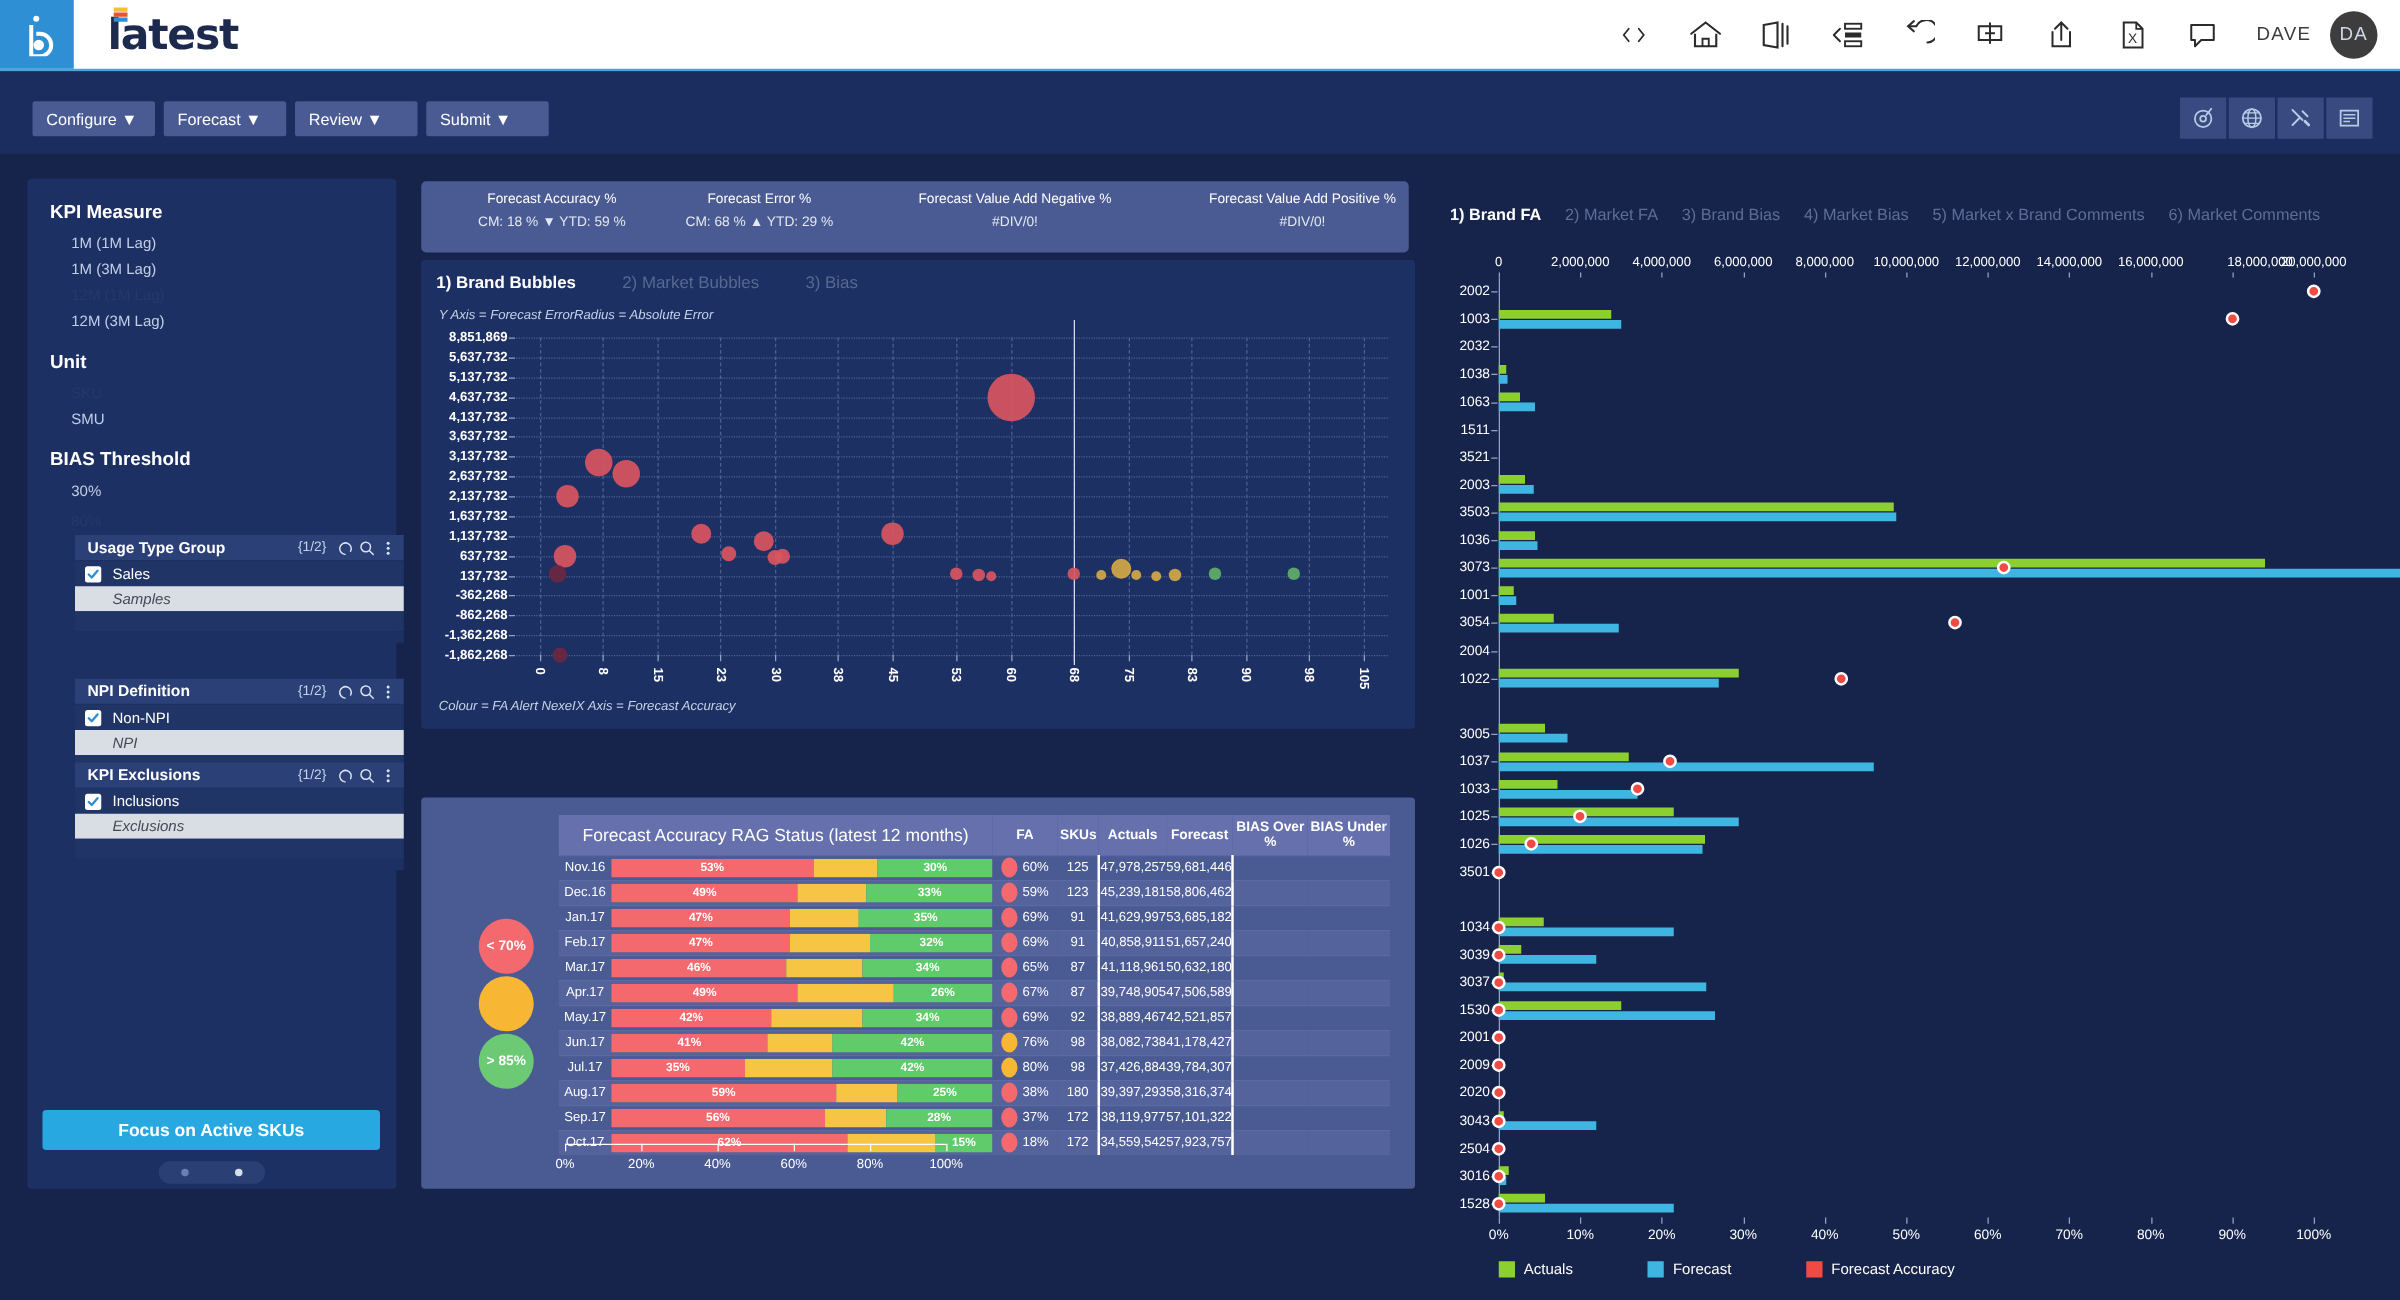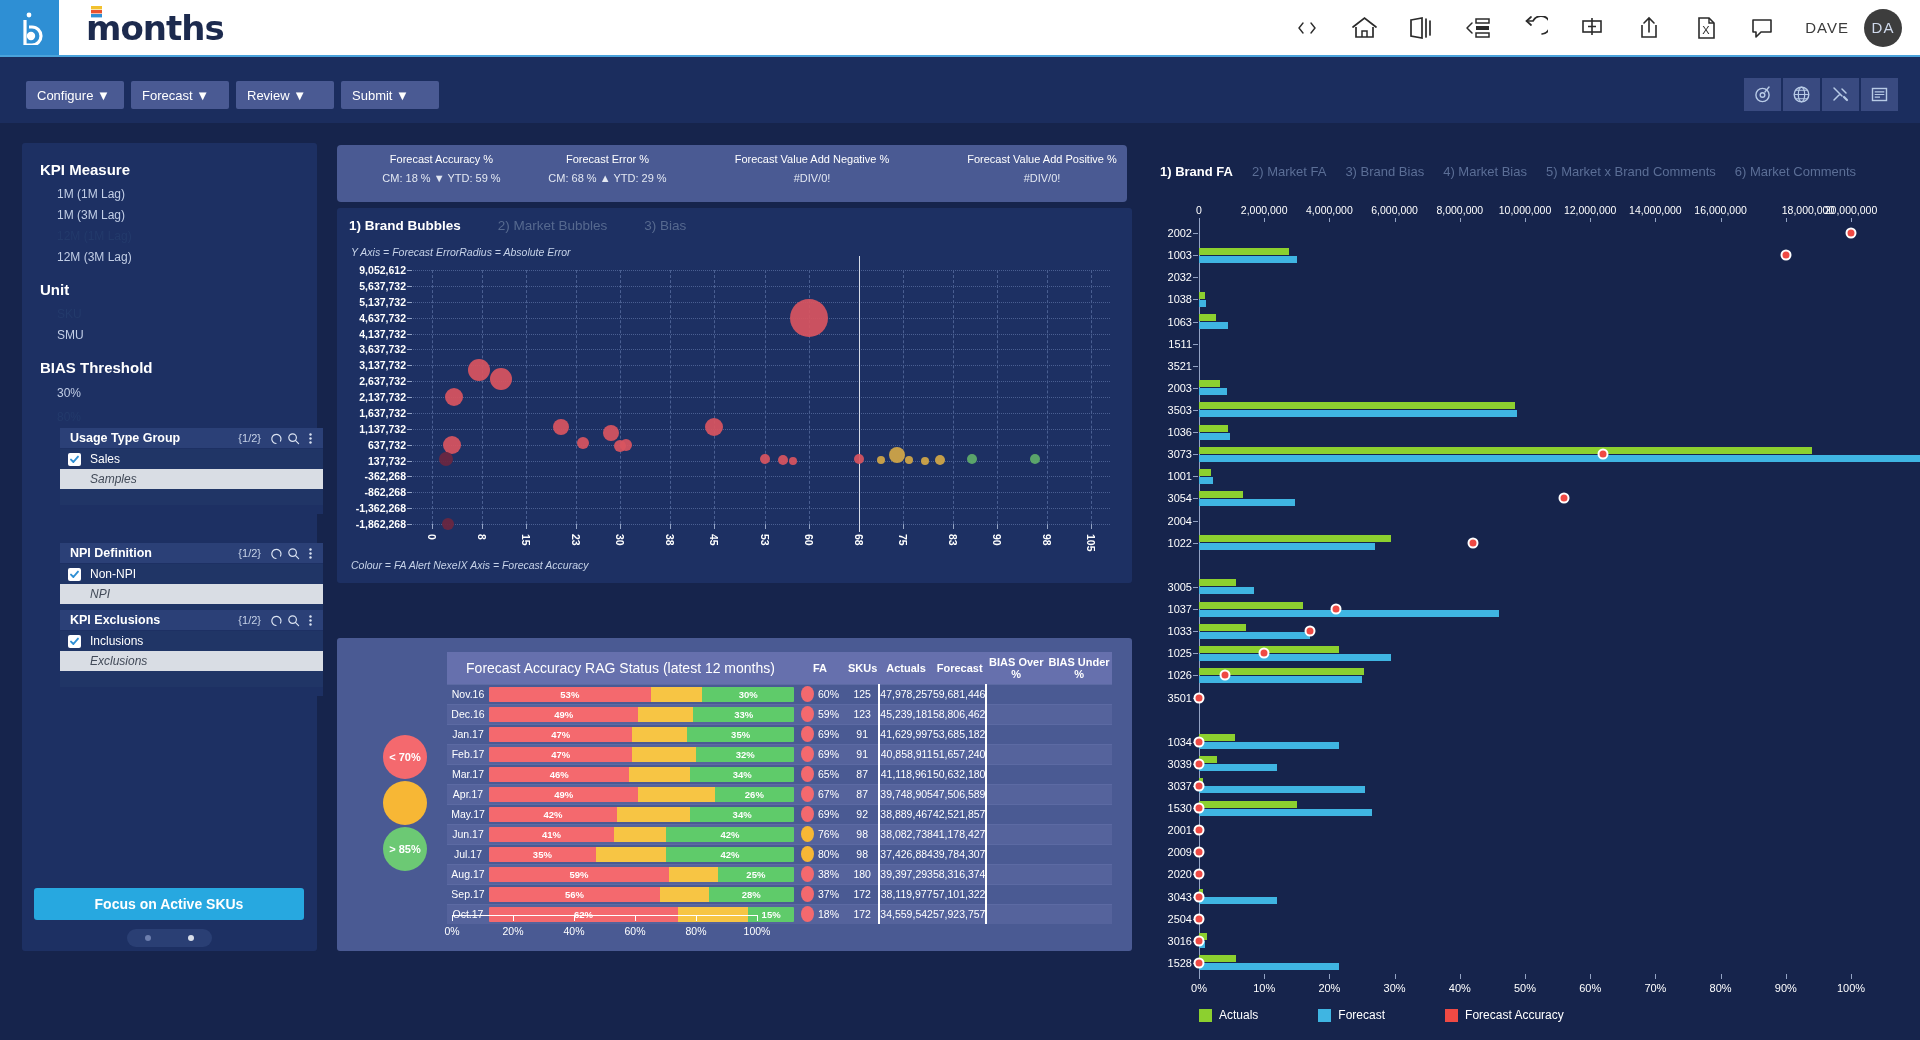--- a/index.html
+++ b/index.html
@@ -269,21 +269,21 @@
       <circle cx="14" cy="25" r="4.2" fill="#ffffff"></circle>
     </svg>
   </div>
 
   <div id="brand-logo">
     <svg width="18" height="46" viewBox="0 0 18 46" style="position:absolute;left:2px;top:-3px">
       <rect x="3" y="2" width="11" height="3.4" fill="#f2c12e"></rect>
       <rect x="3" y="6" width="11" height="3.4" fill="#e8522f"></rect>
       <rect x="3" y="10" width="11" height="3.4" fill="#2e8fd4"></rect>
     </svg>
-    <span class="bword">months</span>
+    <span class="bword">latest</span>
   </div>
 
   <div id="top-icons">
     <div class="ticon">
       <svg width="26" height="16" viewBox="0 0 26 16">
           <path d="M9 3 L5 8 L9 13 M17 3 L21 8 L17 13" stroke="#2b2b2b" stroke-width="1.4" fill="none" stroke-linecap="round"></path>
         </svg>
     </div>
     <div class="ticon">
       <svg width="27" height="24" viewBox="0 0 27 24">
@@ -546,21 +546,21 @@
 <div id="bubble-panel">
   <div class="bp-tabs">
     <span class="bp-tab active">1) Brand Bubbles</span>
     <span class="bp-tab">2) Market Bubbles</span>
     <span class="bp-tab">3) Bias</span>
   </div>
   <div class="bp-sub">Y Axis = Forecast ErrorRadius = Absolute Error</div>
   <div id="plot">
       <div class="gridh" style="top: 0px;"></div>
       <div class="ytick" style="top: 0px;"></div>
-      <div class="ylab" style="top: 0px;">9,052,612</div>
+      <div class="ylab" style="top: 0px;">8,851,869</div>
       <div class="gridh" style="top: 15.875px;"></div>
       <div class="ytick" style="top: 15.875px;"></div>
       <div class="ylab" style="top: 15.875px;">5,637,732</div>
       <div class="gridh" style="top: 31.75px;"></div>
       <div class="ytick" style="top: 31.75px;"></div>
       <div class="ylab" style="top: 31.75px;">5,137,732</div>
       <div class="gridh" style="top: 47.625px;"></div>
       <div class="ytick" style="top: 47.625px;"></div>
       <div class="ylab" style="top: 47.625px;">4,637,732</div>
       <div class="gridh" style="top: 63.5px;"></div>

